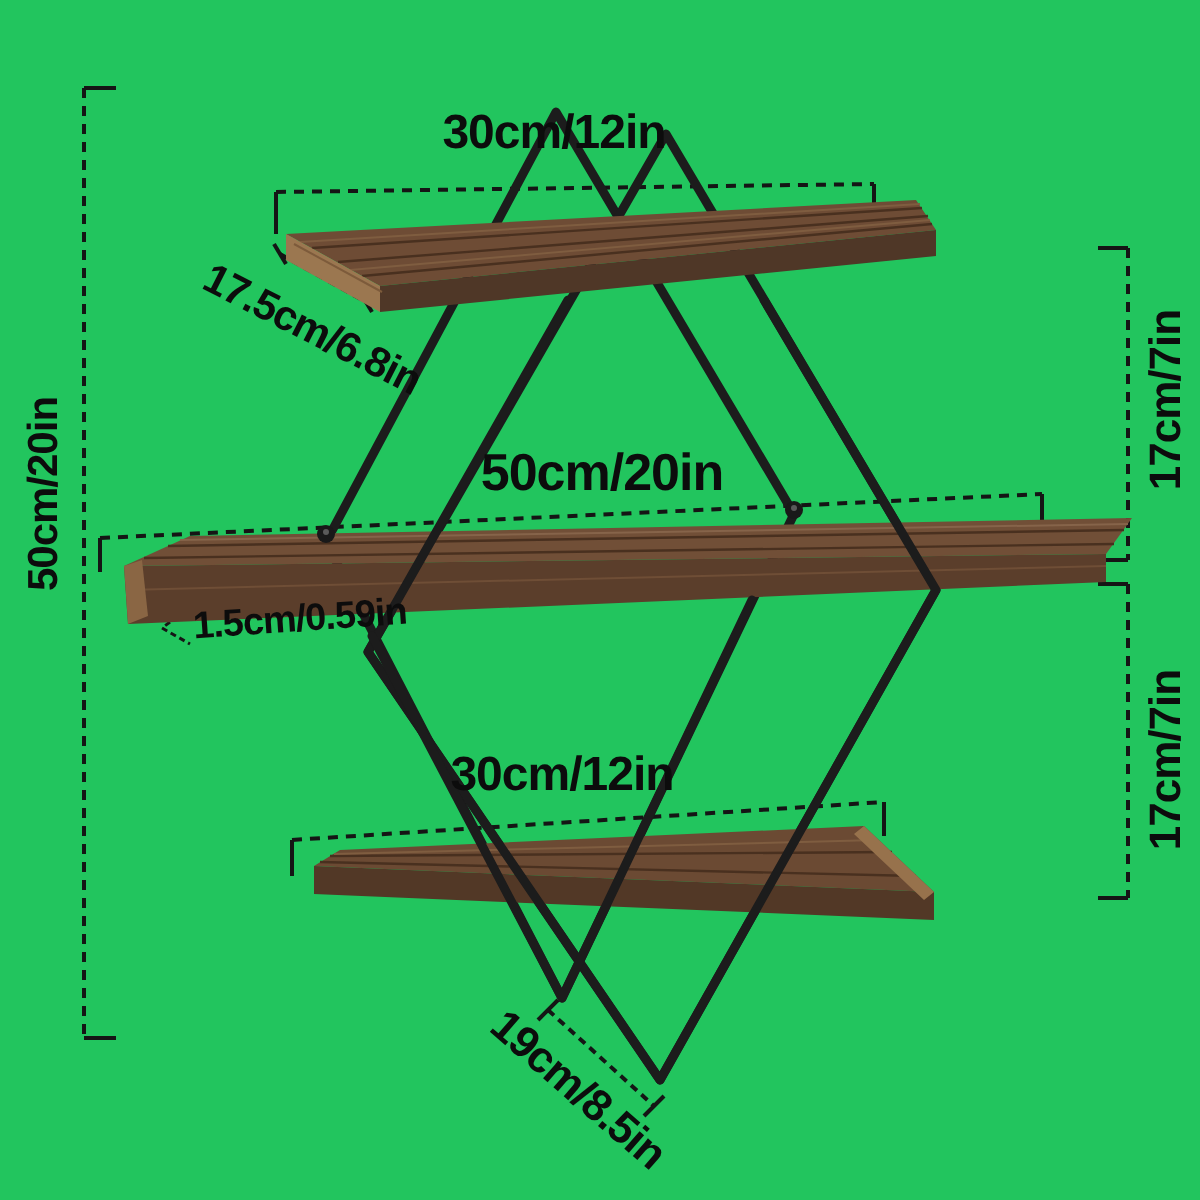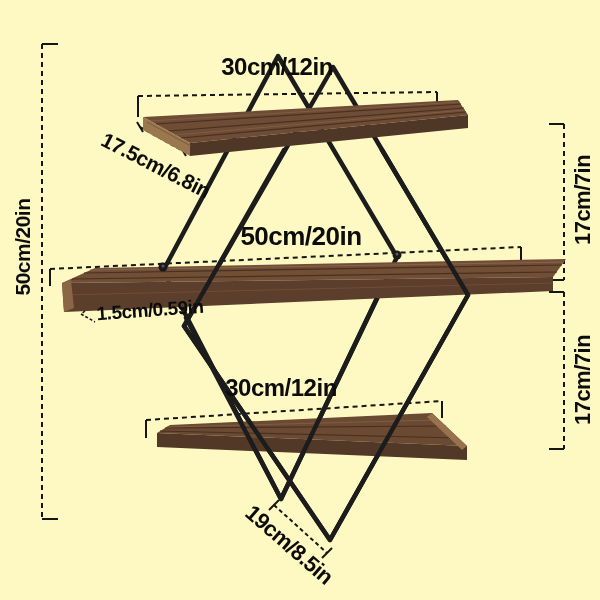--- a/index.html
+++ b/index.html
@@ -1,17 +1,17 @@
 <!DOCTYPE html>
 <html><head>
 <meta charset="utf-8">
 <style>
   html,body{margin:0;padding:0;background:#ffffff;}
   .stage{
-    position:relative;width:600px;height:600px;background:#fef9c3;overflow:hidden;
+    position:relative;width:600px;height:600px;background:#22c55e;overflow:hidden;
     font-family:"Liberation Sans", sans-serif;
   }
   .stage svg{position:absolute;left:0;top:0;}
   .lbl{
     position:absolute;
     font-weight:700;
     color:#0c0c0c;
     letter-spacing:-0.5px;
     white-space:nowrap;
     transform:translate(-50%,-50%);

